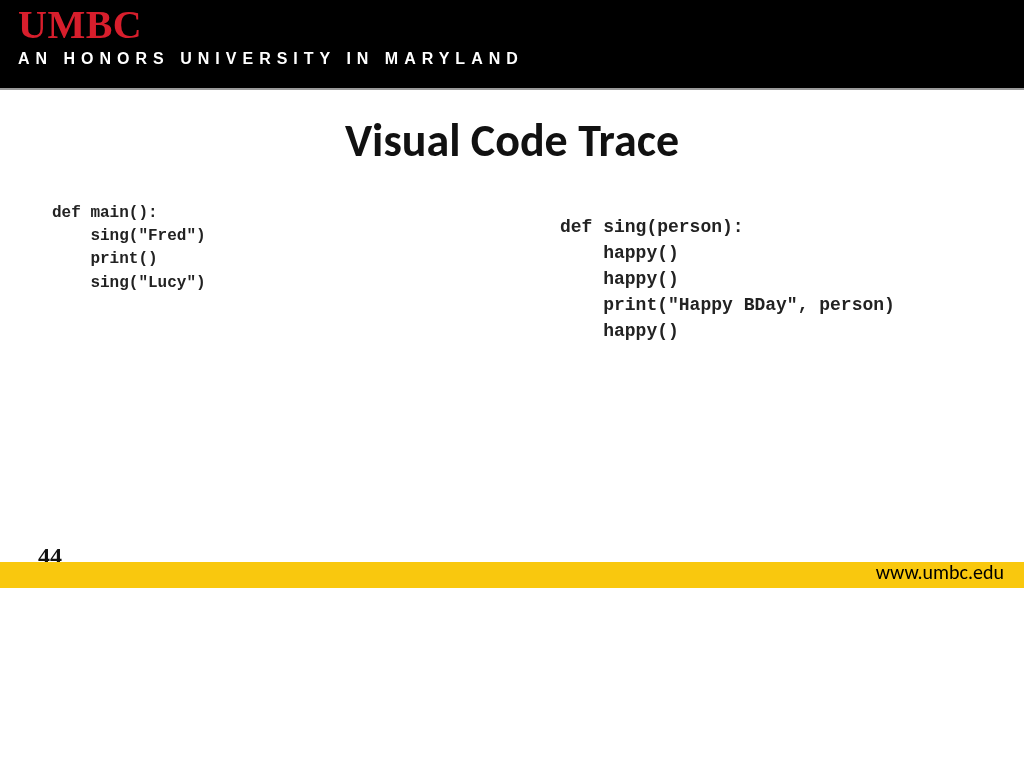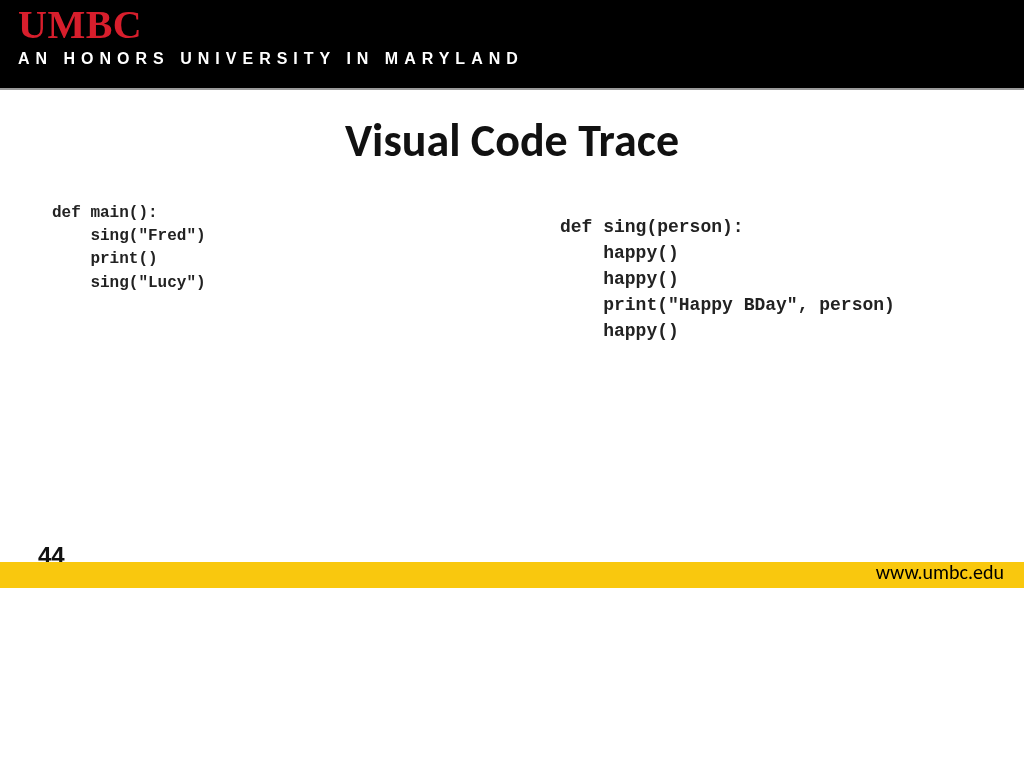--- a/index.html
+++ b/index.html
@@ -76,21 +76,21 @@
     height: 26px;
     width: 1024px;
     position: relative;
   }
   .page-num {
     position: absolute;
     left: 38px;
     bottom: 18px;
     font-size: 24px;
     font-weight: 700;
-    font-family: Liberation Sans, sans-serif;
+    font-family: Liberation Serif, serif;
     color: #111;
   }
   .url {
     position: absolute;
     right: 20px;
     bottom: 4px;
     font-size: 20px;
     color: #000;
     font-family: Calibri, Arial, sans-serif;
   }

